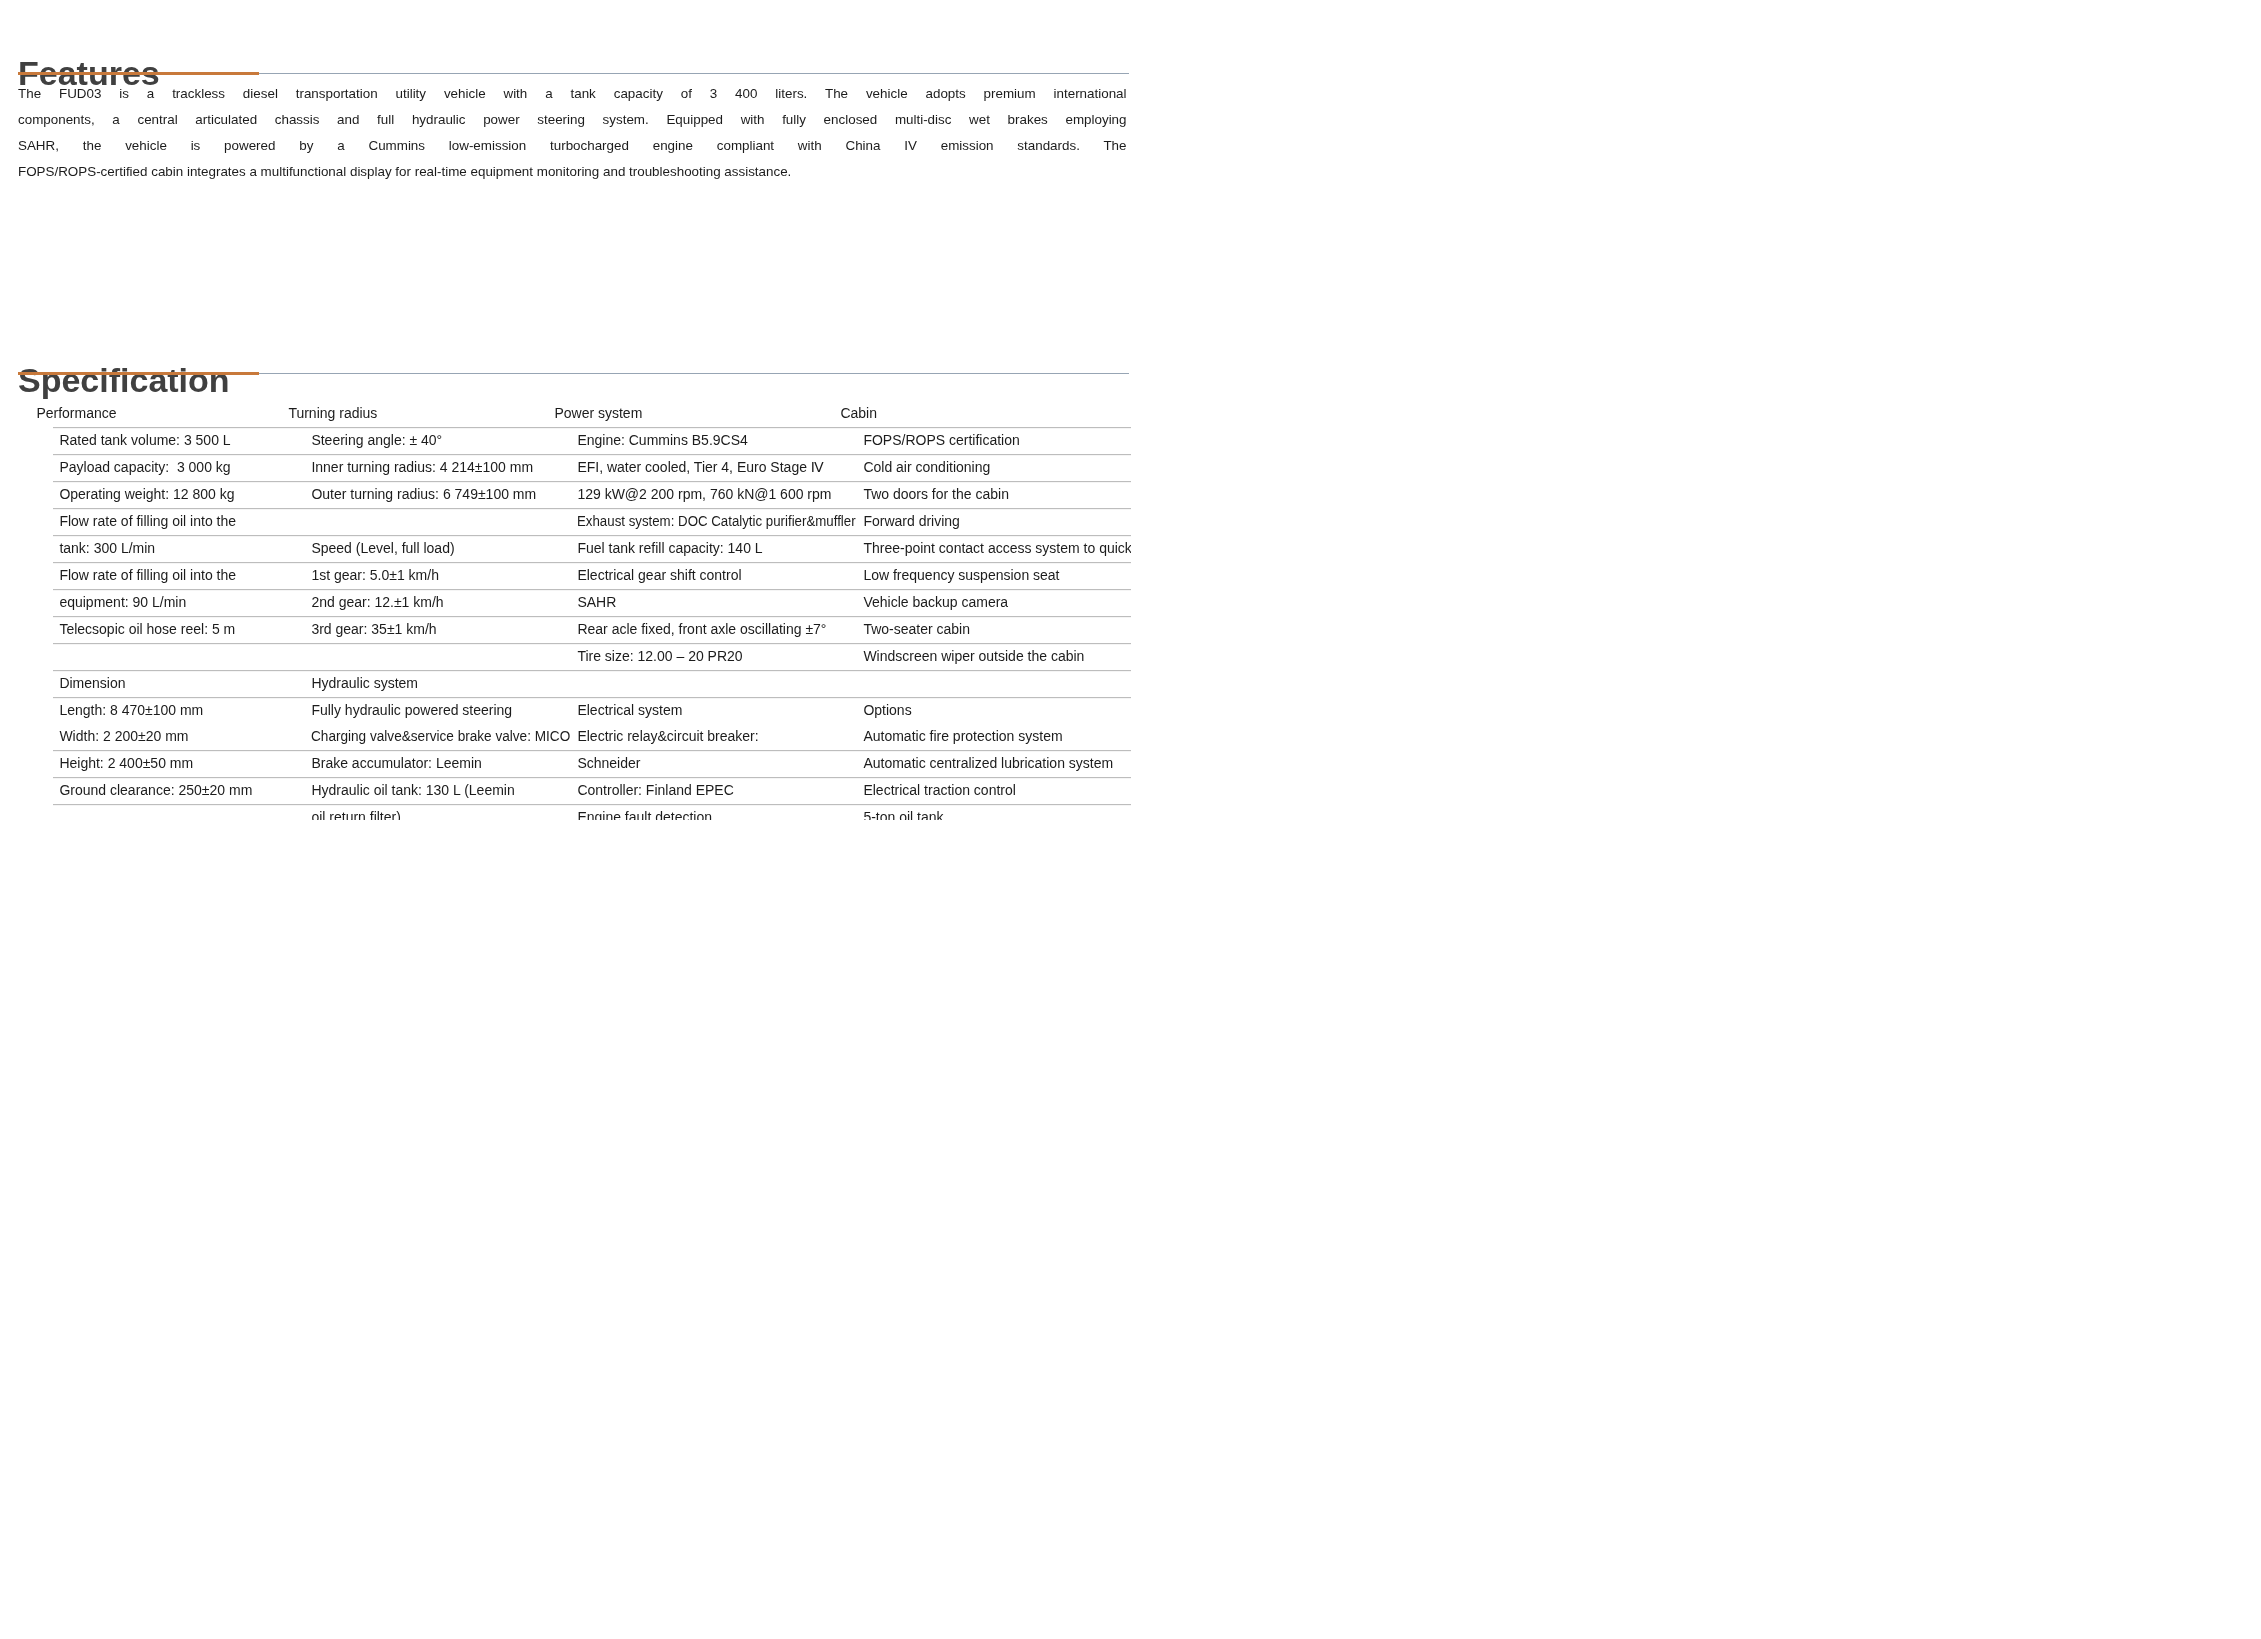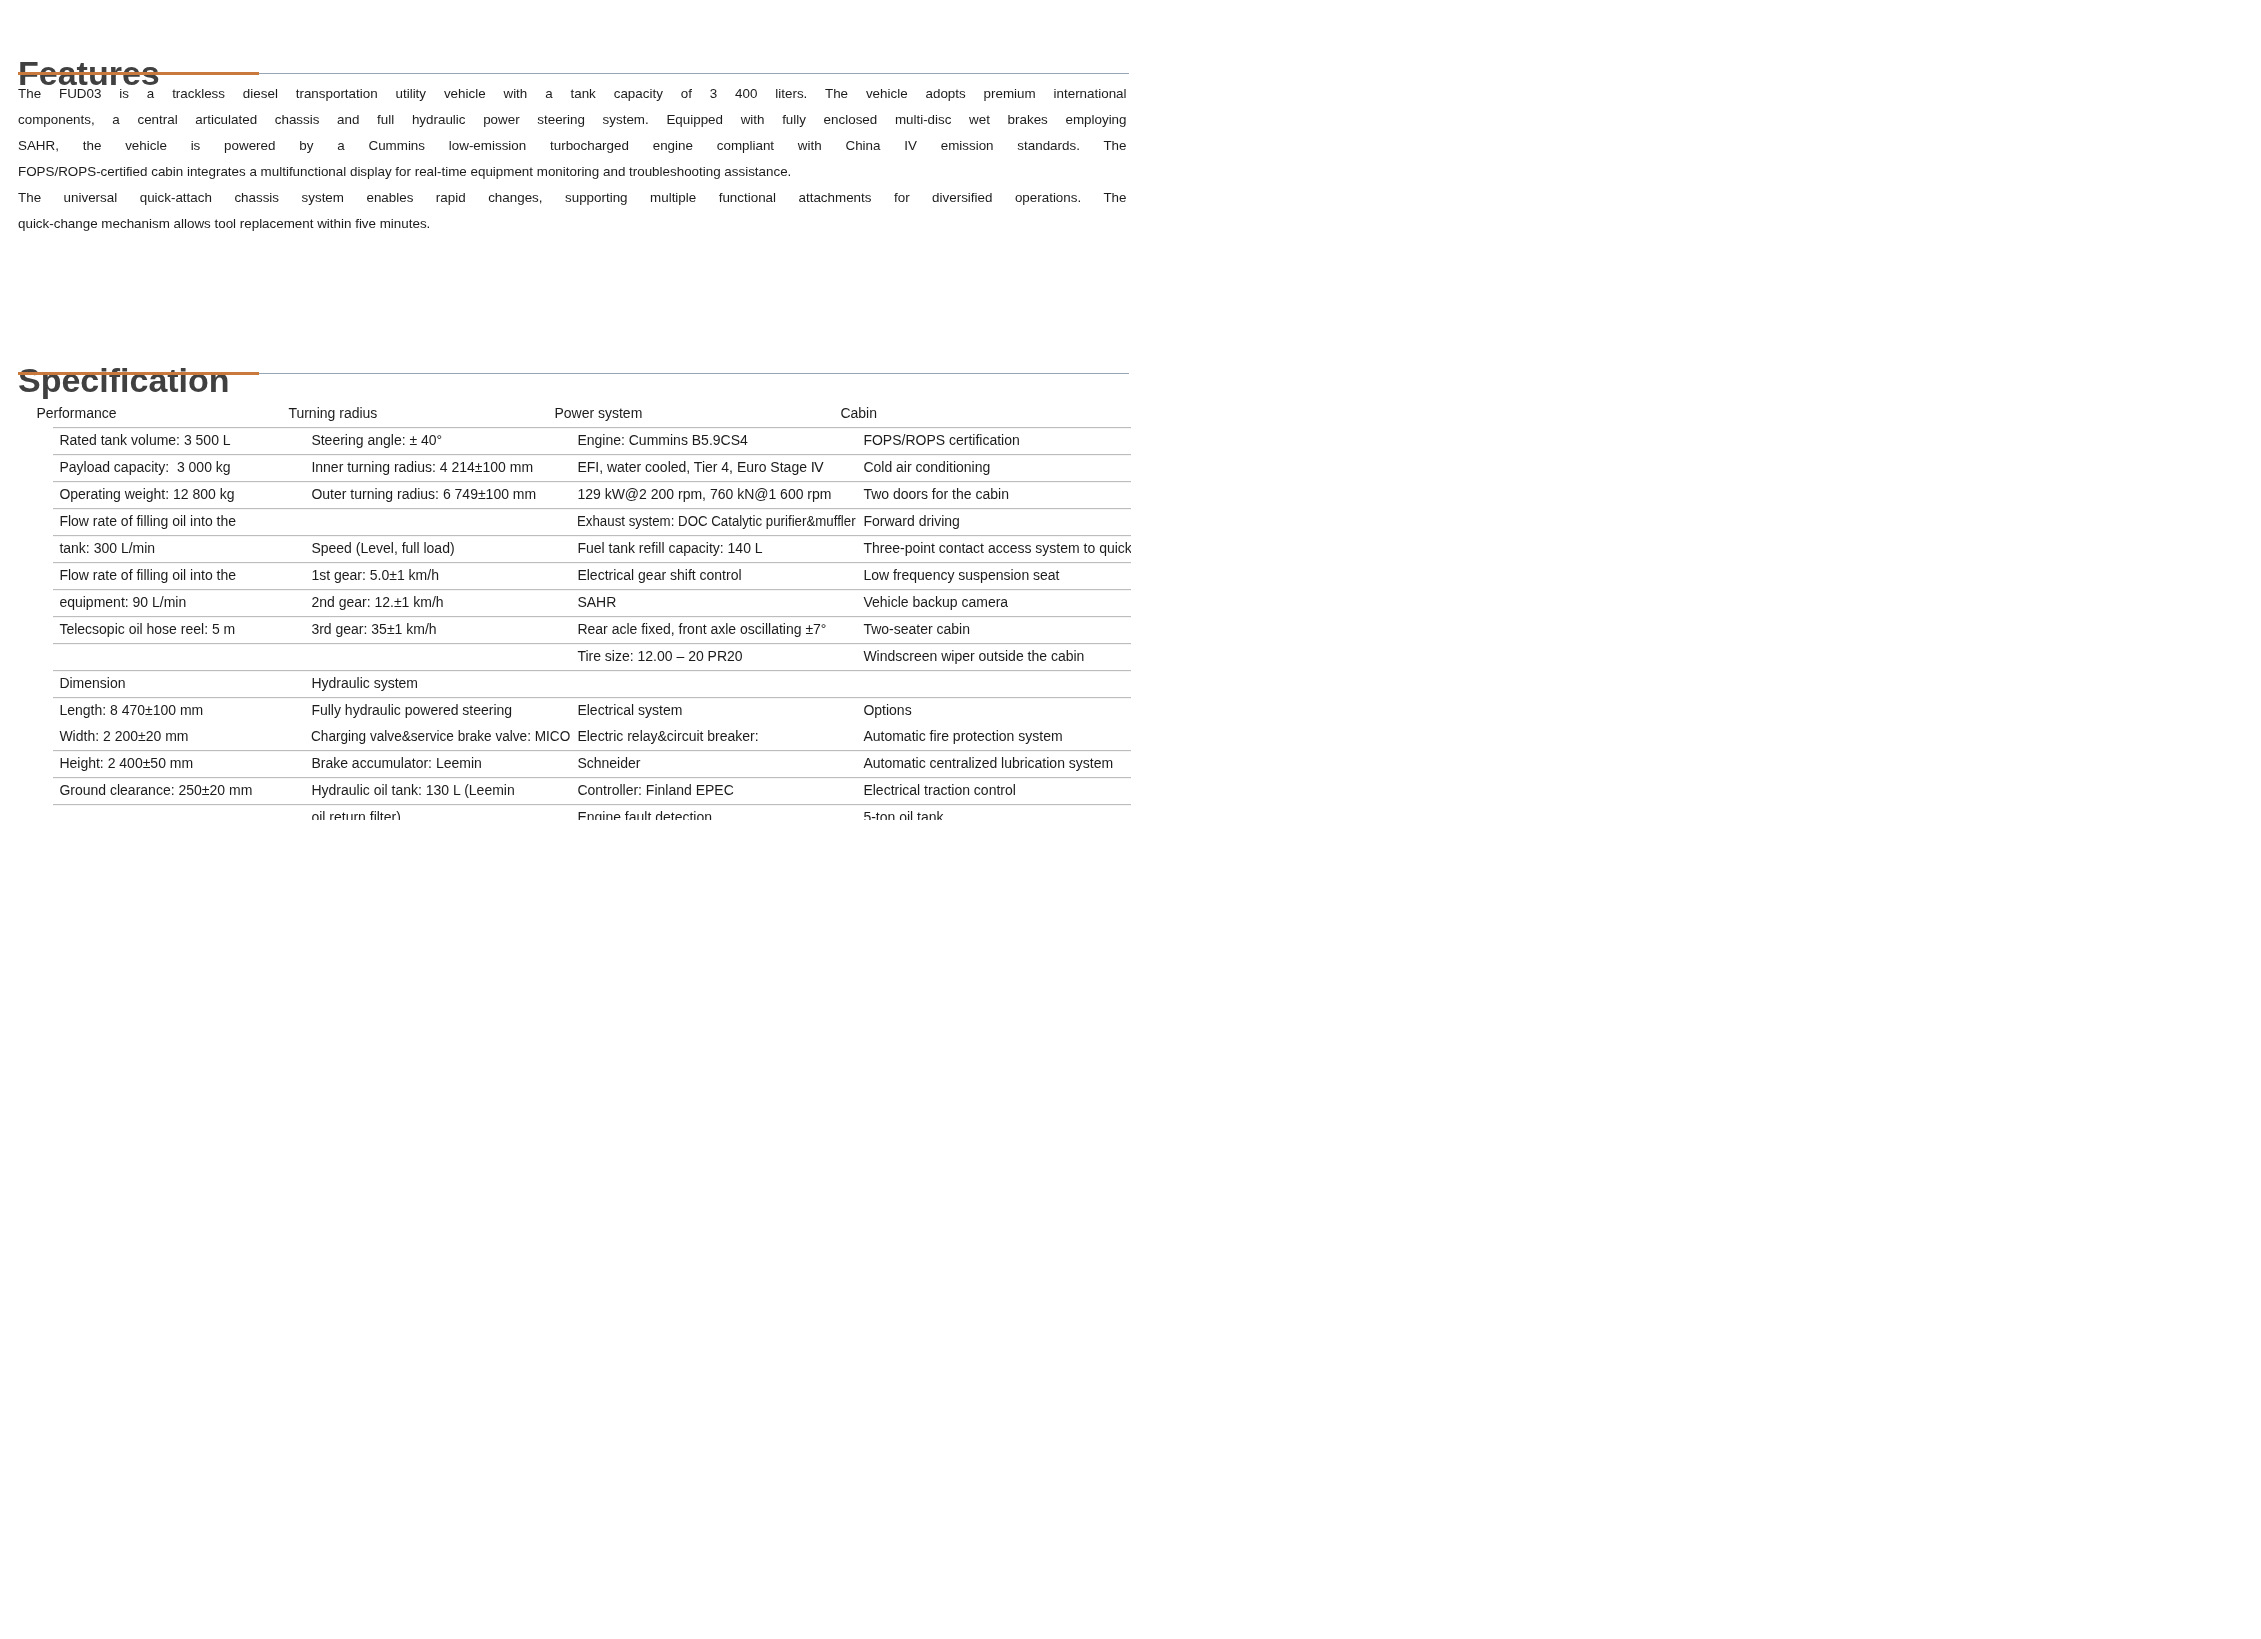--- a/index.html
+++ b/index.html
@@ -68,24 +68,20 @@
     <div class="thin"></div>
   </div>
 
   <div class="paras">
       <div>
         <div class="pline">The FUD03 is a trackless diesel transportation utility vehicle with a tank capacity of 3 400 liters. The vehicle adopts premium international</div>
         <div class="pline">components, a central articulated chassis and full hydraulic power steering system. Equipped with fully enclosed multi-disc wet brakes employing</div>
         <div class="pline">SAHR, the vehicle is powered by a Cummins low-emission turbocharged engine compliant with China IV emission standards. The</div>
         <div class="pline last">FOPS/ROPS-certified cabin integrates a multifunctional display for real-time equipment monitoring and troubleshooting assistance.</div>
       </div>
-      <div>
-        <div class="pline">The universal quick-attach chassis system enables rapid changes, supporting multiple functional attachments for diversified operations. The</div>
-        <div class="pline last">quick-change mechanism allows tool replacement within five minutes.</div>
-      </div>
     </div>
 
   <h1 class="sec-head head-spec">Specification</h1>
 
   <div class="rule rule-spec">
     <div class="orange"></div>
     <div class="thin"></div>
   </div>
 
   <div class="spec-table">

